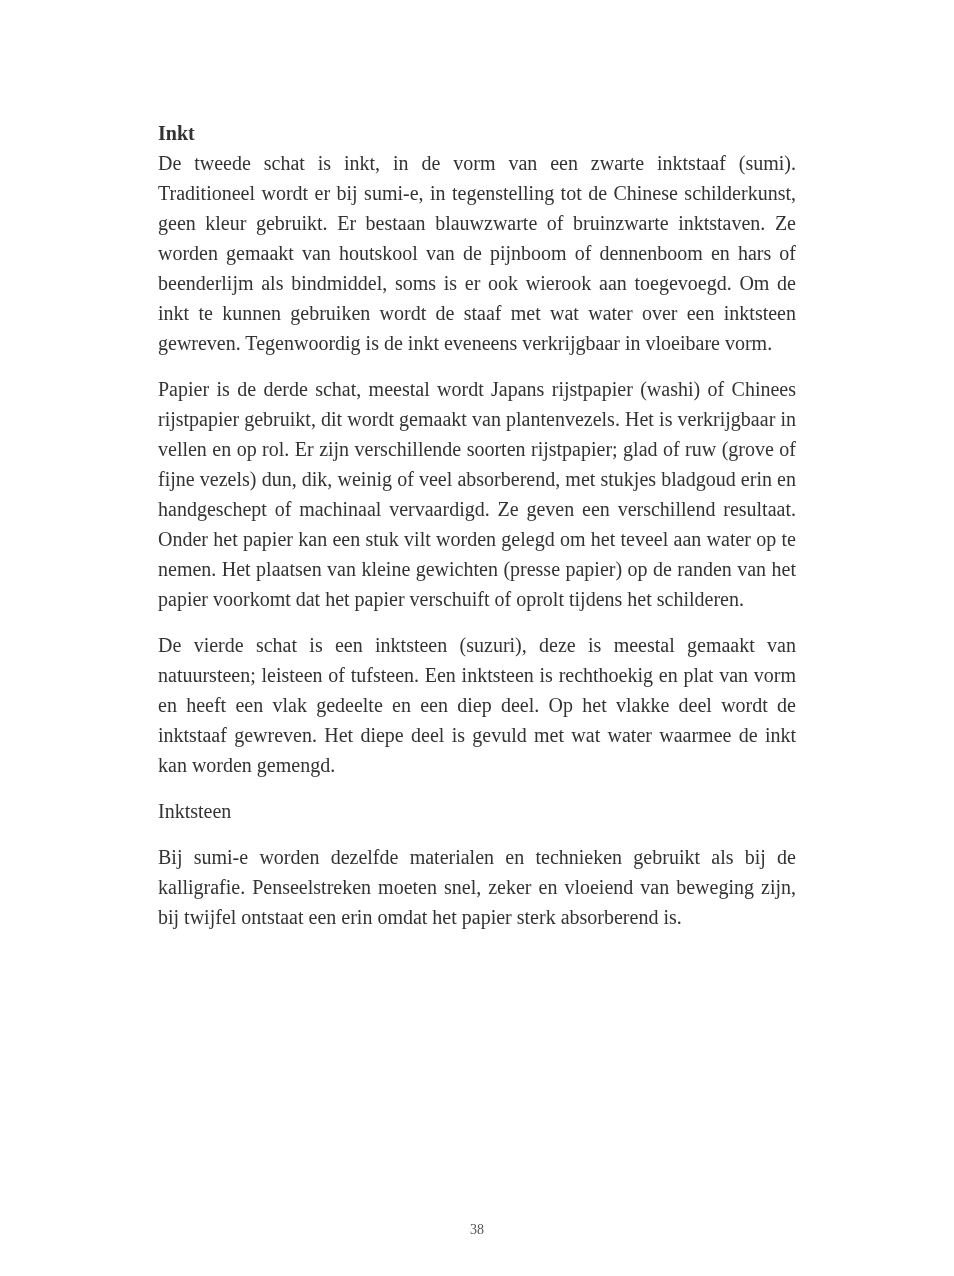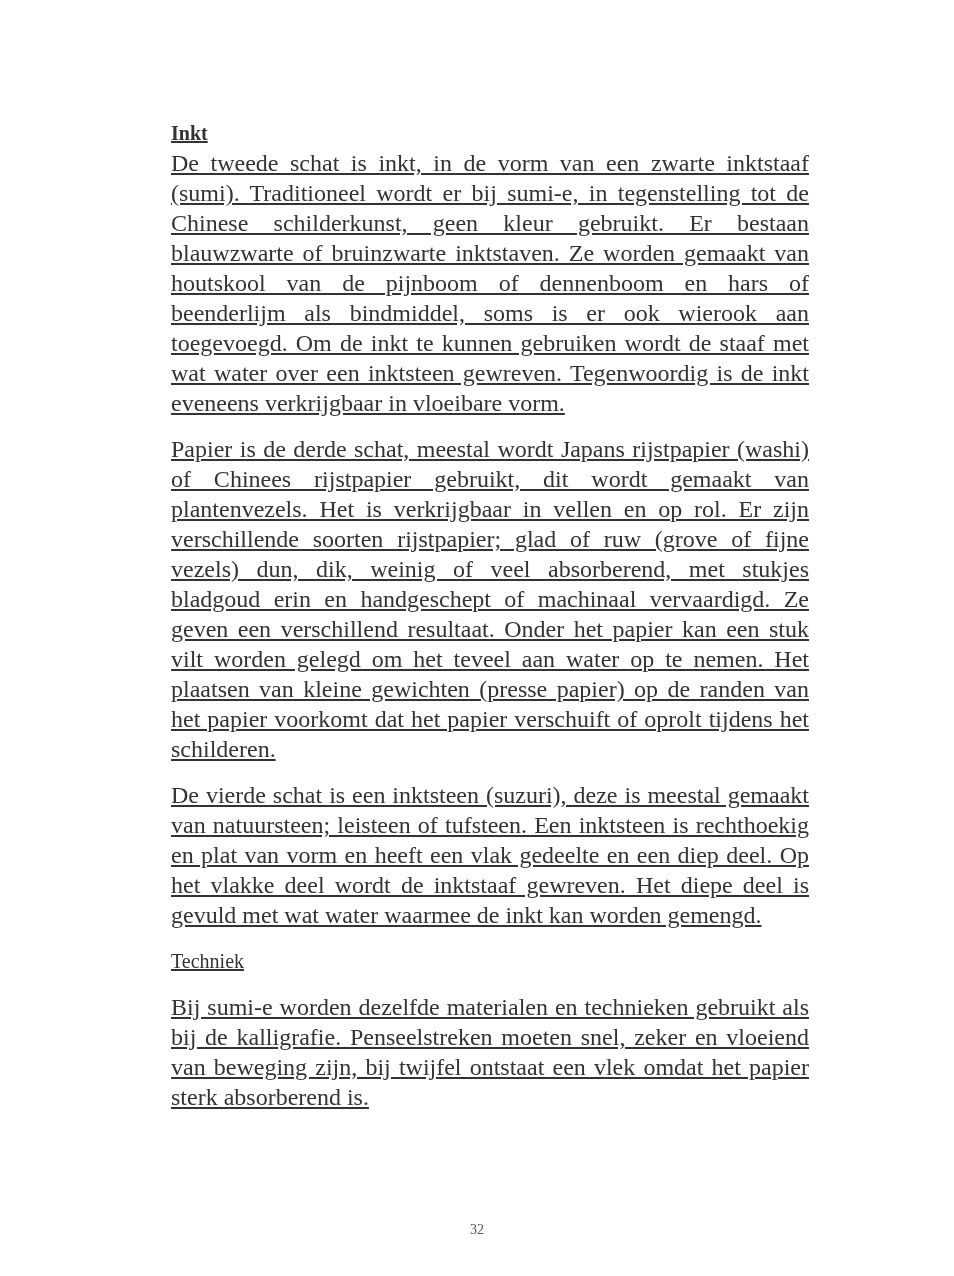--- a/index.html
+++ b/index.html
@@ -10,35 +10,34 @@
     body {
       width: 954px;
       height: 1276px;
       position: relative;
       overflow: hidden;
       font-family: "Liberation Serif", "DejaVu Serif", serif;
       color: #333333;
     }
     .page {
       position: absolute;
-      left: 171px;
+      left: 158px;
       top: 118px;
       width: 638px;
-      text-decoration: underline;
     }
     .section { margin: 0; }
     .heading {
       font-weight: bold;
       font-size: 20px;
       line-height: 30px;
       margin: 0;
       color: #333333;
     }
     .para {
-      font-size: 24px;
+      font-size: 20px;
       line-height: 30px;
       margin: 0;
       text-align: justify;
       color: #333333;
     }
     .section-gap { height: 16px; }
     .plain-heading {
       font-size: 20px;
       line-height: 30px;
       margin: 0;
@@ -74,20 +73,20 @@
 
   <div class="section-gap"></div>
 
   <div class="section">
     <p class="para">De vierde schat is een inktsteen (suzuri), deze is meestal gemaakt van natuursteen; leisteen of tufsteen. Een inktsteen is rechthoekig en plat van vorm en heeft een vlak gedeelte en een diep deel. Op het vlakke deel wordt de inktstaaf gewreven. Het diepe deel is gevuld met wat water waarmee de inkt kan worden gemengd.</p>
   </div>
 
   <div class="gap-16"></div>
 
   <div class="section">
-    <p class="plain-heading">Techniek</p>
+    <p class="plain-heading">Inktsteen</p>
     <div class="gap-16"></div>
-    <p class="para">Bij sumi-e worden dezelfde materialen en technieken gebruikt als bij de kalligrafie. Penseelstreken moeten snel, zeker en vloeiend van beweging zijn, bij twijfel ontstaat een vlek omdat het papier sterk absorberend is.</p>
+    <p class="para">Bij sumi-e worden dezelfde materialen en technieken gebruikt als bij de kalligrafie. Penseelstreken moeten snel, zeker en vloeiend van beweging zijn, bij twijfel ontstaat een erin omdat het papier sterk absorberend is.</p>
   </div>
 
 </div>
 
-<div class="page-number">32</div>
+<div class="page-number">38</div>
 
 </body></html>

